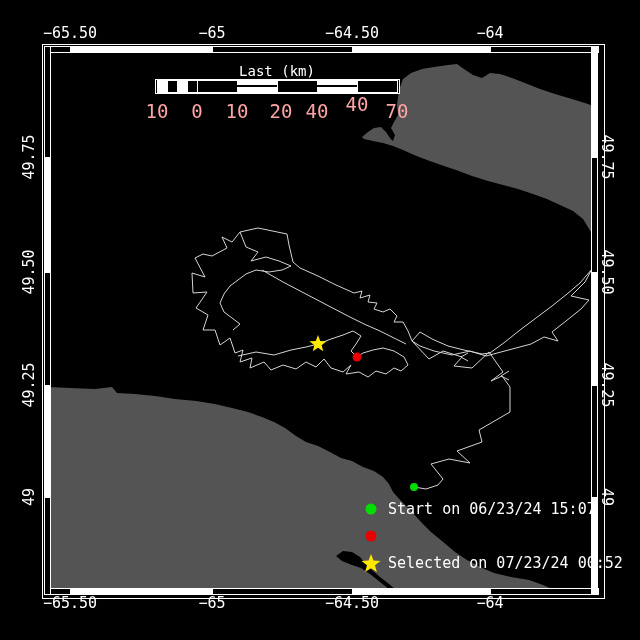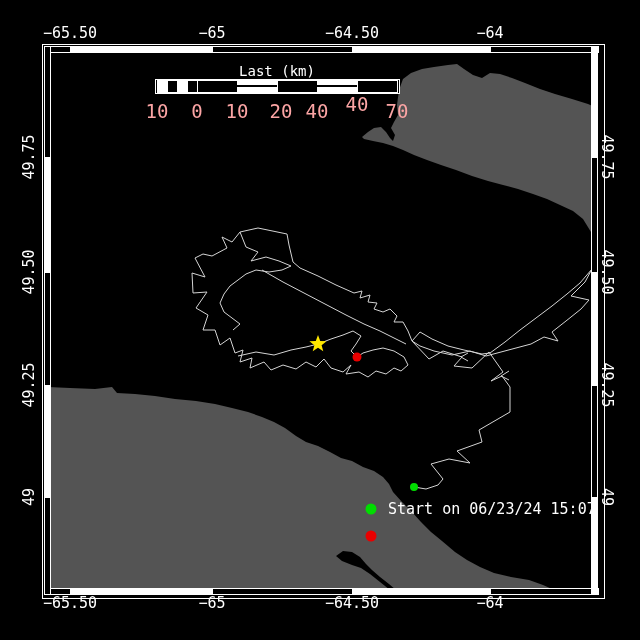--- a/index.html
+++ b/index.html
@@ -85,20 +85,28 @@
         </span>
       <span class="ltext">Start on 06/23/24 15:07</span>
     </div>
     <div class="lrow">
       <span class="lmark">
           <svg width="32" height="26">
             <circle cx="15" cy="13" r="5.5" fill="#e80000"></circle>
           </svg>
         </span>
     </div>
+    <div class="lrow">
+      <span class="lmark">
+          <svg width="32" height="26">
+            <polygon points="15,4 17.468698059628387,10.60212862362522 24.510565162951536,10.909830056250525 18.994437368439645,15.29787137637478 20.877852522924734,22.090169943749473 15,18.2 9.12214747707527,22.090169943749473 11.005562631560355,15.29787137637478 5.489434837048464,10.909830056250527 12.531301940371613,10.602128623625221" fill="#ffe800"></polygon>
+          </svg>
+        </span>
+      <span class="ltext">Selected on 07/23/24 00:52</span>
+    </div>
   </div>
 <div class="axlab" style="left: 70px; top: 33px;">−65.50</div>
     <div class="axlab" style="left: 70px; top: 603px;">−65.50</div>
     <div class="axlab" style="left: 212px; top: 33px;">−65</div>
     <div class="axlab" style="left: 212px; top: 603px;">−65</div>
     <div class="axlab" style="left: 352px; top: 33px;">−64.50</div>
     <div class="axlab" style="left: 352px; top: 603px;">−64.50</div>
     <div class="axlab" style="left: 490px; top: 33px;">−64</div>
     <div class="axlab" style="left: 490px; top: 603px;">−64</div>
     <div class="axlab rot-l" style="left: 29px; top: 157px;">49.75</div>

